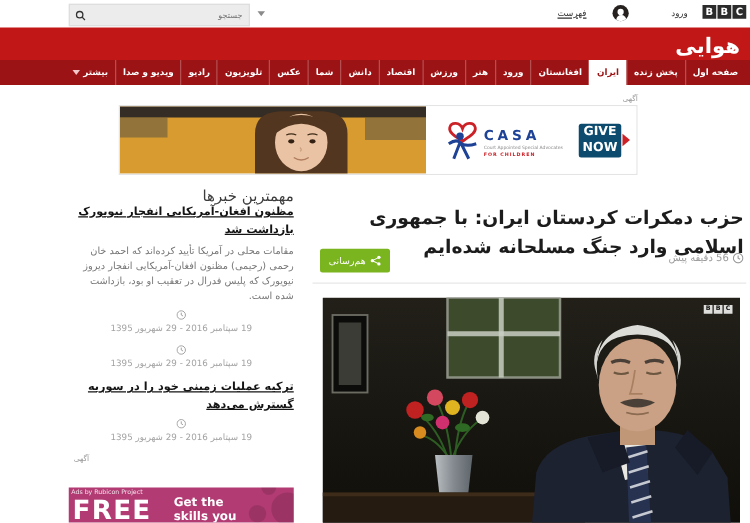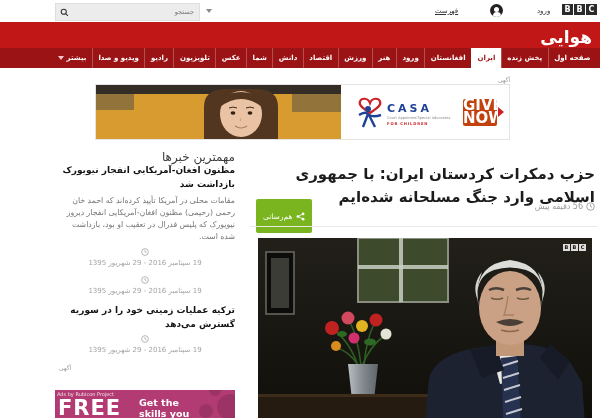--- a/index.html
+++ b/index.html
@@ -8,21 +8,21 @@
     font-family:"DejaVu Sans","Liberation Sans",sans-serif;
     -webkit-font-smoothing:antialiased;
   }
   
   .topbar{position:absolute;left:0;top:0;width:600px;height:22px;background:#fff;}
   .searchbox{position:absolute;left:55px;top:3px;width:143px;height:16px;background:#ececec;border:1px solid #dedede;display:flex;align-items:center;direction:ltr;}
   .searchbox svg{margin-left:4px;flex:0 0 auto;}
   .searchbox input{flex:1;border:0;background:transparent;font-size:6.5px;color:#444;direction:rtl;text-align:right;padding:0 5px 0 2px;outline:none;font-family:inherit;}
   .caret{width:0;height:0;border-left:3px solid transparent;border-right:3px solid transparent;border-top:4px solid #8a8a8a;display:inline-block;}
   .lang-caret{position:absolute;left:206px;top:9px;}
-  .menu-link{position:absolute;left:435px;top:7px;font-size:7px;color:#333;text-decoration:underline;}
+  .menu-link{position:absolute;left:446px;top:7px;font-size:7px;color:#333;text-decoration:underline;}
   .account-icon{position:absolute;left:490px;top:4px;width:13px;height:13px;border-radius:50%;background:#26211f;overflow:hidden;}
   .account-icon i{position:absolute;left:4px;top:2.5px;width:5px;height:5px;border-radius:50%;background:#fff;}
   .account-icon b{position:absolute;left:2.5px;top:8px;width:8px;height:6px;border-radius:4px 4px 0 0;background:#fff;}
   .signin-link{position:absolute;left:537px;top:7px;font-size:7px;color:#333;}
   .bbc-logo{position:absolute;left:562px;top:4px;display:flex;gap:1px;direction:ltr;}
   .bbc-logo span{width:11px;height:11px;background:#2b2b2b;color:#fff;font-weight:bold;font-size:8px;line-height:11px;text-align:center;display:block;}
   
   .redbar{position:absolute;left:0;top:22px;width:600px;height:26px;background:#c21717;}
   .brand{position:absolute;right:8px;top:24px;color:#fff;font-size:17px;font-weight:bold;z-index:5;line-height:26px;}
   
@@ -34,35 +34,35 @@
   
   .ad-note-top{position:absolute;left:498px;top:76px;font-size:6px;color:#9a9a9a;}
   .ad-banner{position:absolute;left:95px;top:84px;width:415px;height:56px;display:flex;direction:ltr;border:1px solid #e4e4e4;box-sizing:border-box;}
   .ad-photo{width:245px;height:100%;overflow:hidden;flex:0 0 auto;}
   .ad-casa{flex:1;background:#fff;position:relative;display:flex;align-items:center;}
   .casa-block{display:flex;align-items:flex-start;margin-left:14px;direction:ltr;}
   .casa-text{margin-left:2px;margin-top:8px;}
   .casa-name{color:#1e4296;font-weight:bold;font-size:11px;letter-spacing:3px;line-height:11px;}
   .casa-sub{font-size:3.6px;color:#8a8a8a;margin-top:2px;}
   .casa-sub2{font-size:3.8px;color:#cc2127;font-weight:bold;letter-spacing:.8px;margin-top:1px;}
-  .givenow{position:absolute;right:12px;top:14px;width:34px;height:27px;background:#c2410c;border-radius:2px;color:#fff;font-weight:bold;font-size:15px;line-height:13px;text-align:center;cursor:pointer;}
+  .givenow{position:absolute;right:12px;top:14px;width:34px;height:27px;background:#0c4a6e;border-radius:2px;color:#fff;font-weight:bold;font-size:10px;line-height:13px;text-align:center;cursor:pointer;}
   .givenow-arrow{position:absolute;right:5px;top:22px;width:0;height:0;border-top:5px solid transparent;border-bottom:5px solid transparent;border-left:6px solid #cc2127;}
   
   .headline{position:absolute;right:5px;top:153px;width:346px;font-size:15px;font-weight:bold;color:#1c1c1c;line-height:1.55;text-align:right;}
   .time-row{position:absolute;right:5px;top:202px;display:flex;direction:rtl;align-items:center;gap:3px;color:#9a9a9a;font-size:8px;}
-  .share-btn{position:absolute;left:256px;top:199px;height:34px;background:#7ab41f;border-radius:2px;color:#fff;font-size:7.5px;display:flex;direction:rtl;align-items:center;gap:4px;padding:0 7px;cursor:pointer;}
+  .share-btn{position:absolute;left:256px;top:199px;height:19px;background:#7ab41f;border-radius:2px;color:#fff;font-size:7.5px;display:flex;direction:rtl;align-items:center;gap:4px;padding:0 7px;cursor:pointer;}
   .main-divider{position:absolute;left:250px;top:226px;width:347px;height:1px;background:#e8e8e8;}
   .hero{position:absolute;left:258px;top:238px;width:334px;height:200px;overflow:hidden;cursor:pointer;}
   .hero-watermark{position:absolute;right:6px;top:6px;display:flex;gap:1px;direction:ltr;opacity:.85;}
   .hero-watermark span{width:7px;height:7px;background:#fff;color:#111;font-size:5px;font-weight:bold;line-height:7px;text-align:center;display:block;}
   
   .sidebar{position:absolute;left:55px;top:150px;width:180px;direction:rtl;text-align:right;}
   .sb-title{font-size:12px;color:#3d3d3d;}
   .sb-item{margin-bottom:9px;}
-  .sb-item-title{font-size:9px;font-weight:bold;color:#141414;line-height:1.5;margin-bottom:4px;cursor:pointer;}
+  .sb-item-title{font-size:9px;font-weight:bold;color:#141414;line-height:1.5;margin-bottom:4px;cursor:pointer;text-decoration:underline;}
   .sb-item-summary{font-size:7.8px;color:#757575;line-height:1.55;margin-bottom:5px;}
   .sb-ts{display:flex;direction:rtl;align-items:center;gap:3px;color:#a3a3a3;font-size:7px;flex-direction:column;}
   .ad-note-side{margin-top:10px;font-size:6px;color:#9a9a9a;text-align:left;padding-left:4px;}
   
   .ad-bottom{position:absolute;left:55px;top:390px;width:180px;height:45px;background:#b23b74;overflow:hidden;direction:ltr;cursor:pointer;}
   .ad-bottom .provider{position:absolute;left:2px;top:1px;font-size:5px;color:rgba(255,255,255,.85);}
   .ad-bottom .big{position:absolute;left:3px;top:6px;font-size:21px;font-weight:bold;color:#fff;letter-spacing:1px;}
   .ad-bottom .l1{position:absolute;left:84px;top:7px;font-size:9.5px;font-weight:bold;color:#fff;}
   .ad-bottom .l2{position:absolute;left:84px;top:18px;font-size:9.5px;font-weight:bold;color:#fff;}
   .ad-bottom .bubble{position:absolute;border-radius:50%;background:rgba(0,0,0,.12);}

